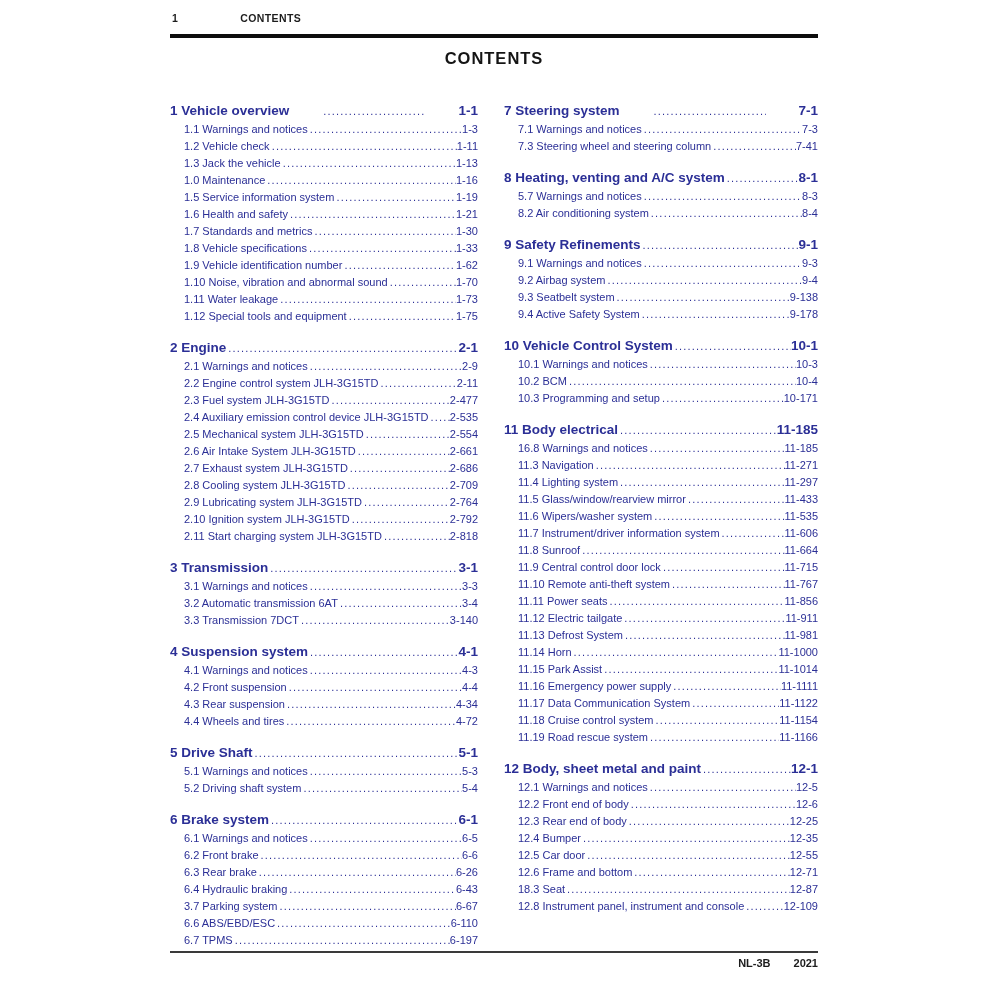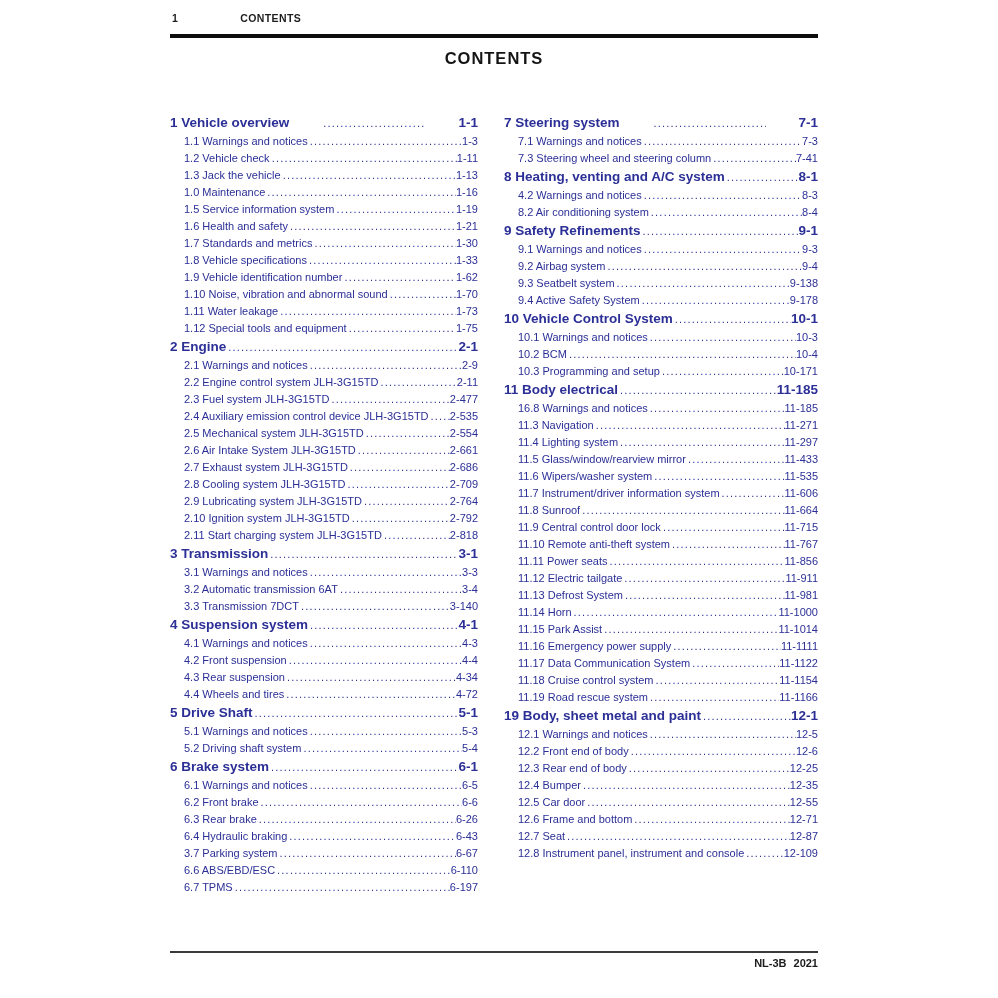--- a/index.html
+++ b/index.html
@@ -38,33 +38,33 @@
   .row .leader {
     flex:1 1 auto; min-width:0; overflow:hidden; white-space:nowrap;
     font-size:11px; font-weight:normal; padding:0 2px;
   }
   .row .leader::after {
     content:"..................................................................................................................................";
     letter-spacing:1.2px;
   }
   .row .pg { white-space:nowrap; }
   .row.chapter {
-    font-size:13.5px; font-weight:bold; line-height:19px; margin-top:0;
-  }
-  .row.chapter:first-child { margin-top:16px;gap:32px; }
+    font-size:13.5px; font-weight:bold; line-height:19px; margin-top:13px;
+  }
+  .row.chapter:first-child { margin-top:4px;gap:32px; }
   .row.item {
     font-size:11px; line-height:17px; padding-left:14px;
   }
   
   .footer-rule {
     position:absolute; left:170px; top:951px; width:648px; height:2px; background:#3a3a3a;
   }
   .running-footer {
     position:absolute; left:170px; top:957px; width:648px;
-    display:flex; justify-content:flex-end; gap:7px;
+    display:flex; justify-content:flex-end; gap:23px;
     font-size:11px; font-weight:600; color:#1c1c1c;
   }
 </style>
 </head>
 <body>
 
 <div class="page">
 
   <div class="running-header">
     <span class="pgnum">1</span>
@@ -317,21 +317,21 @@
           <span class="t">7.3 Steering wheel and steering column</span>
           <span class="leader"></span>
           <span class="pg">7-41</span>
         </div>
         <div class="row chapter">
           <span class="t">8 Heating, venting and A/C system</span>
           <span class="leader"></span>
           <span class="pg">8-1</span>
         </div>
         <div class="row item">
-          <span class="t">4.2 Warnings and notices</span>
+          <span class="t">5.7 Warnings and notices</span>
           <span class="leader"></span>
           <span class="pg">8-3</span>
         </div>
         <div class="row item">
           <span class="t">8.2 Air conditioning system</span>
           <span class="leader"></span>
           <span class="pg">8-4</span>
         </div>
         <div class="row chapter">
           <span class="t">9 Safety Refinements</span>
@@ -467,21 +467,21 @@
           <span class="t">11.18 Cruise control system</span>
           <span class="leader"></span>
           <span class="pg">11-1154</span>
         </div>
         <div class="row item">
           <span class="t">11.19 Road rescue system</span>
           <span class="leader"></span>
           <span class="pg">11-1166</span>
         </div>
         <div class="row chapter">
-          <span class="t">19 Body, sheet metal and paint</span>
+          <span class="t">12 Body, sheet metal and paint</span>
           <span class="leader"></span>
           <span class="pg">12-1</span>
         </div>
         <div class="row item">
           <span class="t">12.1 Warnings and notices</span>
           <span class="leader"></span>
           <span class="pg">12-5</span>
         </div>
         <div class="row item">
           <span class="t">12.2 Front end of body</span>
@@ -502,21 +502,21 @@
           <span class="t">12.5 Car door</span>
           <span class="leader"></span>
           <span class="pg">12-55</span>
         </div>
         <div class="row item">
           <span class="t">12.6 Frame and bottom</span>
           <span class="leader"></span>
           <span class="pg">12-71</span>
         </div>
         <div class="row item">
-          <span class="t">12.7 Seat</span>
+          <span class="t">18.3 Seat</span>
           <span class="leader"></span>
           <span class="pg">12-87</span>
         </div>
         <div class="row item">
           <span class="t">12.8 Instrument panel, instrument and console</span>
           <span class="leader"></span>
           <span class="pg">12-109</span>
         </div>
       </div>
   </div>

